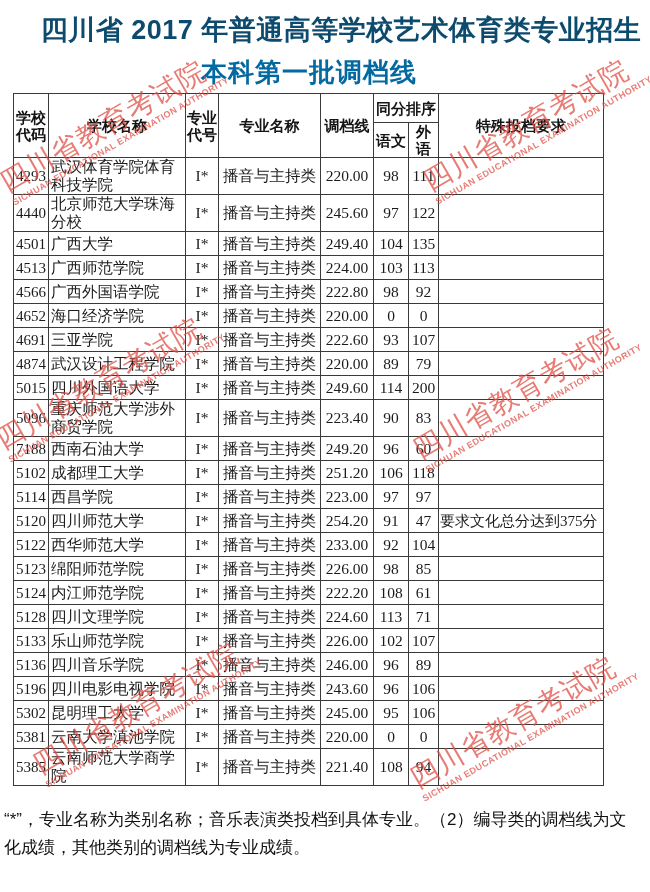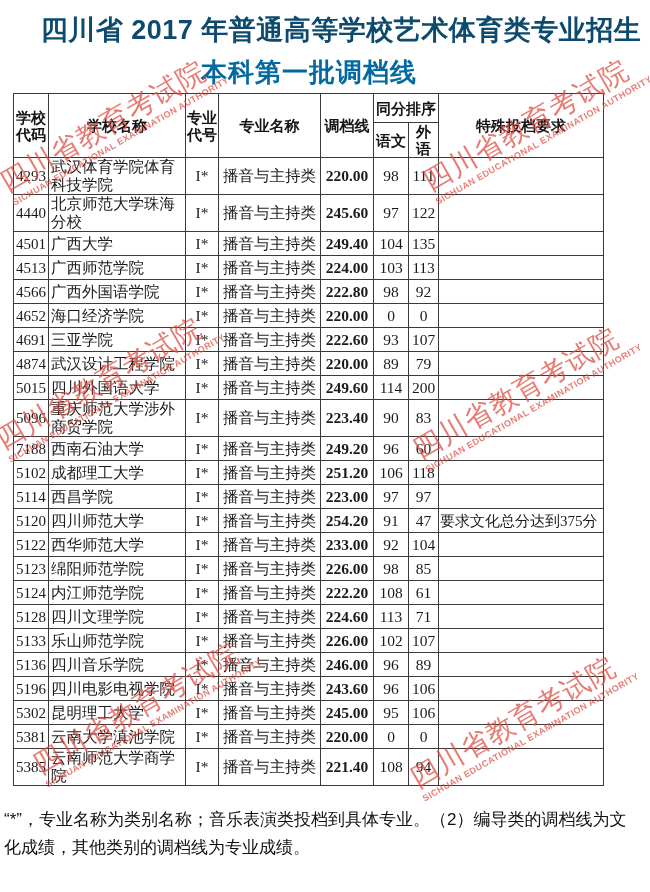--- a/index.html
+++ b/index.html
@@ -48,21 +48,21 @@
     font-family: "Liberation Sans", sans-serif;
     font-weight: bold; font-size: 15px; line-height: 17px;
     height: 28px; color: #141414;
   }
   .score-table td {
     font-size: 15.5px; line-height: 18px;
     height: 23px;
   }
   td.col-code { font-size: 15px; }
   td.col-school { text-align: left; padding-left: 2px; margin-left: 28px; }
-  td.col-score { font-weight: bold; }
+  td.col-score { font-weight: normal; }
   td.col-special { text-align: left; padding-left: 1px; font-size: 15px; }
 
   
   .footnote {
     position: absolute; left: 4px; top: 806px; width: 646px;
     font-family: "Liberation Sans", sans-serif;
     font-size: 17px; line-height: 27.5px;
     color: #111111;
   }
 

